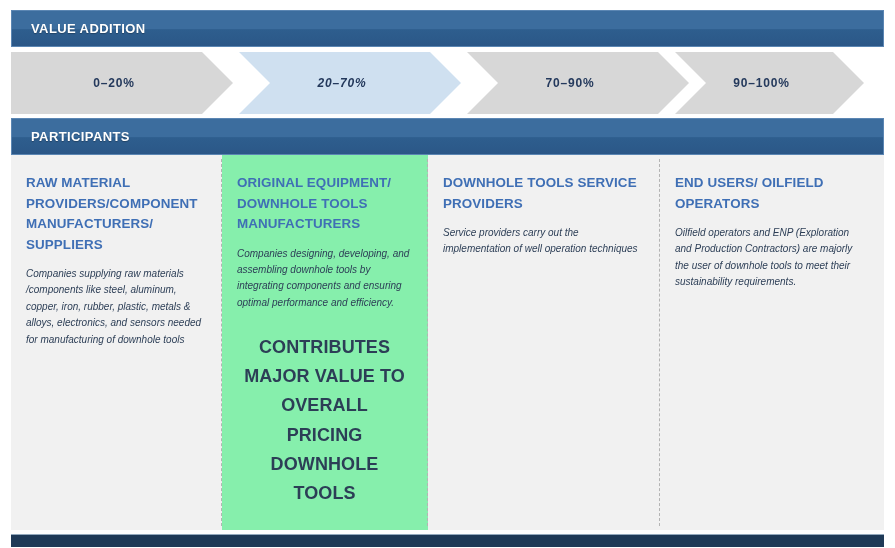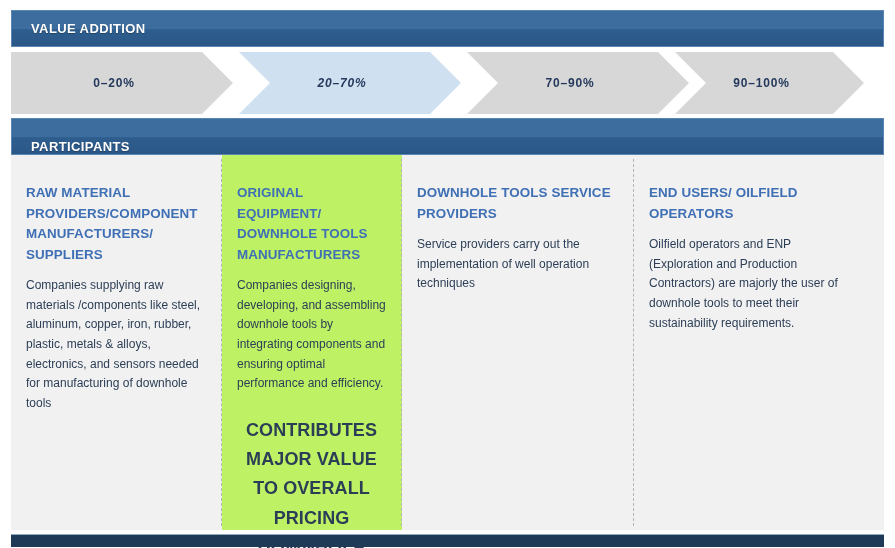--- a/index.html
+++ b/index.html
@@ -37,21 +37,21 @@
   .section-bar .section-label {
     color: #ffffff;
     font-size: 13px;
     font-weight: bold;
     letter-spacing: 0.4px;
     padding-left: 19px;
     text-shadow: 0 1px 1px rgba(0,0,0,0.28);
     white-space: nowrap;
   }
   #bar-value-addition { top: 10px; }
-  #bar-participants   { top: 118px; align-items: flex-end; }
+  #bar-participants   { top: 118px; }
 
   
   .chevron-band {
     position: absolute;
     top: 52px;
     left: 11px;
     width: 873px;
     height: 62px;
   }
   .chevron {
@@ -88,24 +88,24 @@
     left: 11px;
     width: 873px;
     height: 375px;
     background: #f1f1f1;
     display: flex;
     box-sizing: border-box;
   }
   .col {
     position: relative;
     box-sizing: border-box;
-    padding: 28px 16px 10px 15px;
+    padding: 18px 16px 10px 15px;
   }
   .col-1 { width: 211px; background: #f1f1f1; }
-  .col-2 { width: 180px; background: #bef264; }
+  .col-2 { width: 206px; background: #86efac; }
   .col-3 { width: 232px; background: #f1f1f1; }
   .col-4 { width: 224px; background: #f1f1f1; }
 
   .col + .col::before {
     content: "";
     position: absolute;
     left: -1px;
     top: 4px;
     bottom: 4px;
     width: 0;
@@ -115,23 +115,24 @@
   .col-heading {
     color: #3f6fb5;
     font-size: 13.4px;
     font-weight: bold;
     line-height: 1.53;
     letter-spacing: 0.1px;
     margin: 0 0 11px 0;
   }
   .col-body {
     color: #2c3e56;
-    font-size: 12px;
+    font-size: 10px;
     line-height: 1.64;
     margin: 0;
+    font-style: italic;
   }
   .col-note {
     color: #2c3e56;
     font-size: 18px;
     font-weight: bold;
     line-height: 1.62;
     text-align: center;
     margin: 22px 6px 0 6px;
     letter-spacing: 0.1px;
   }

